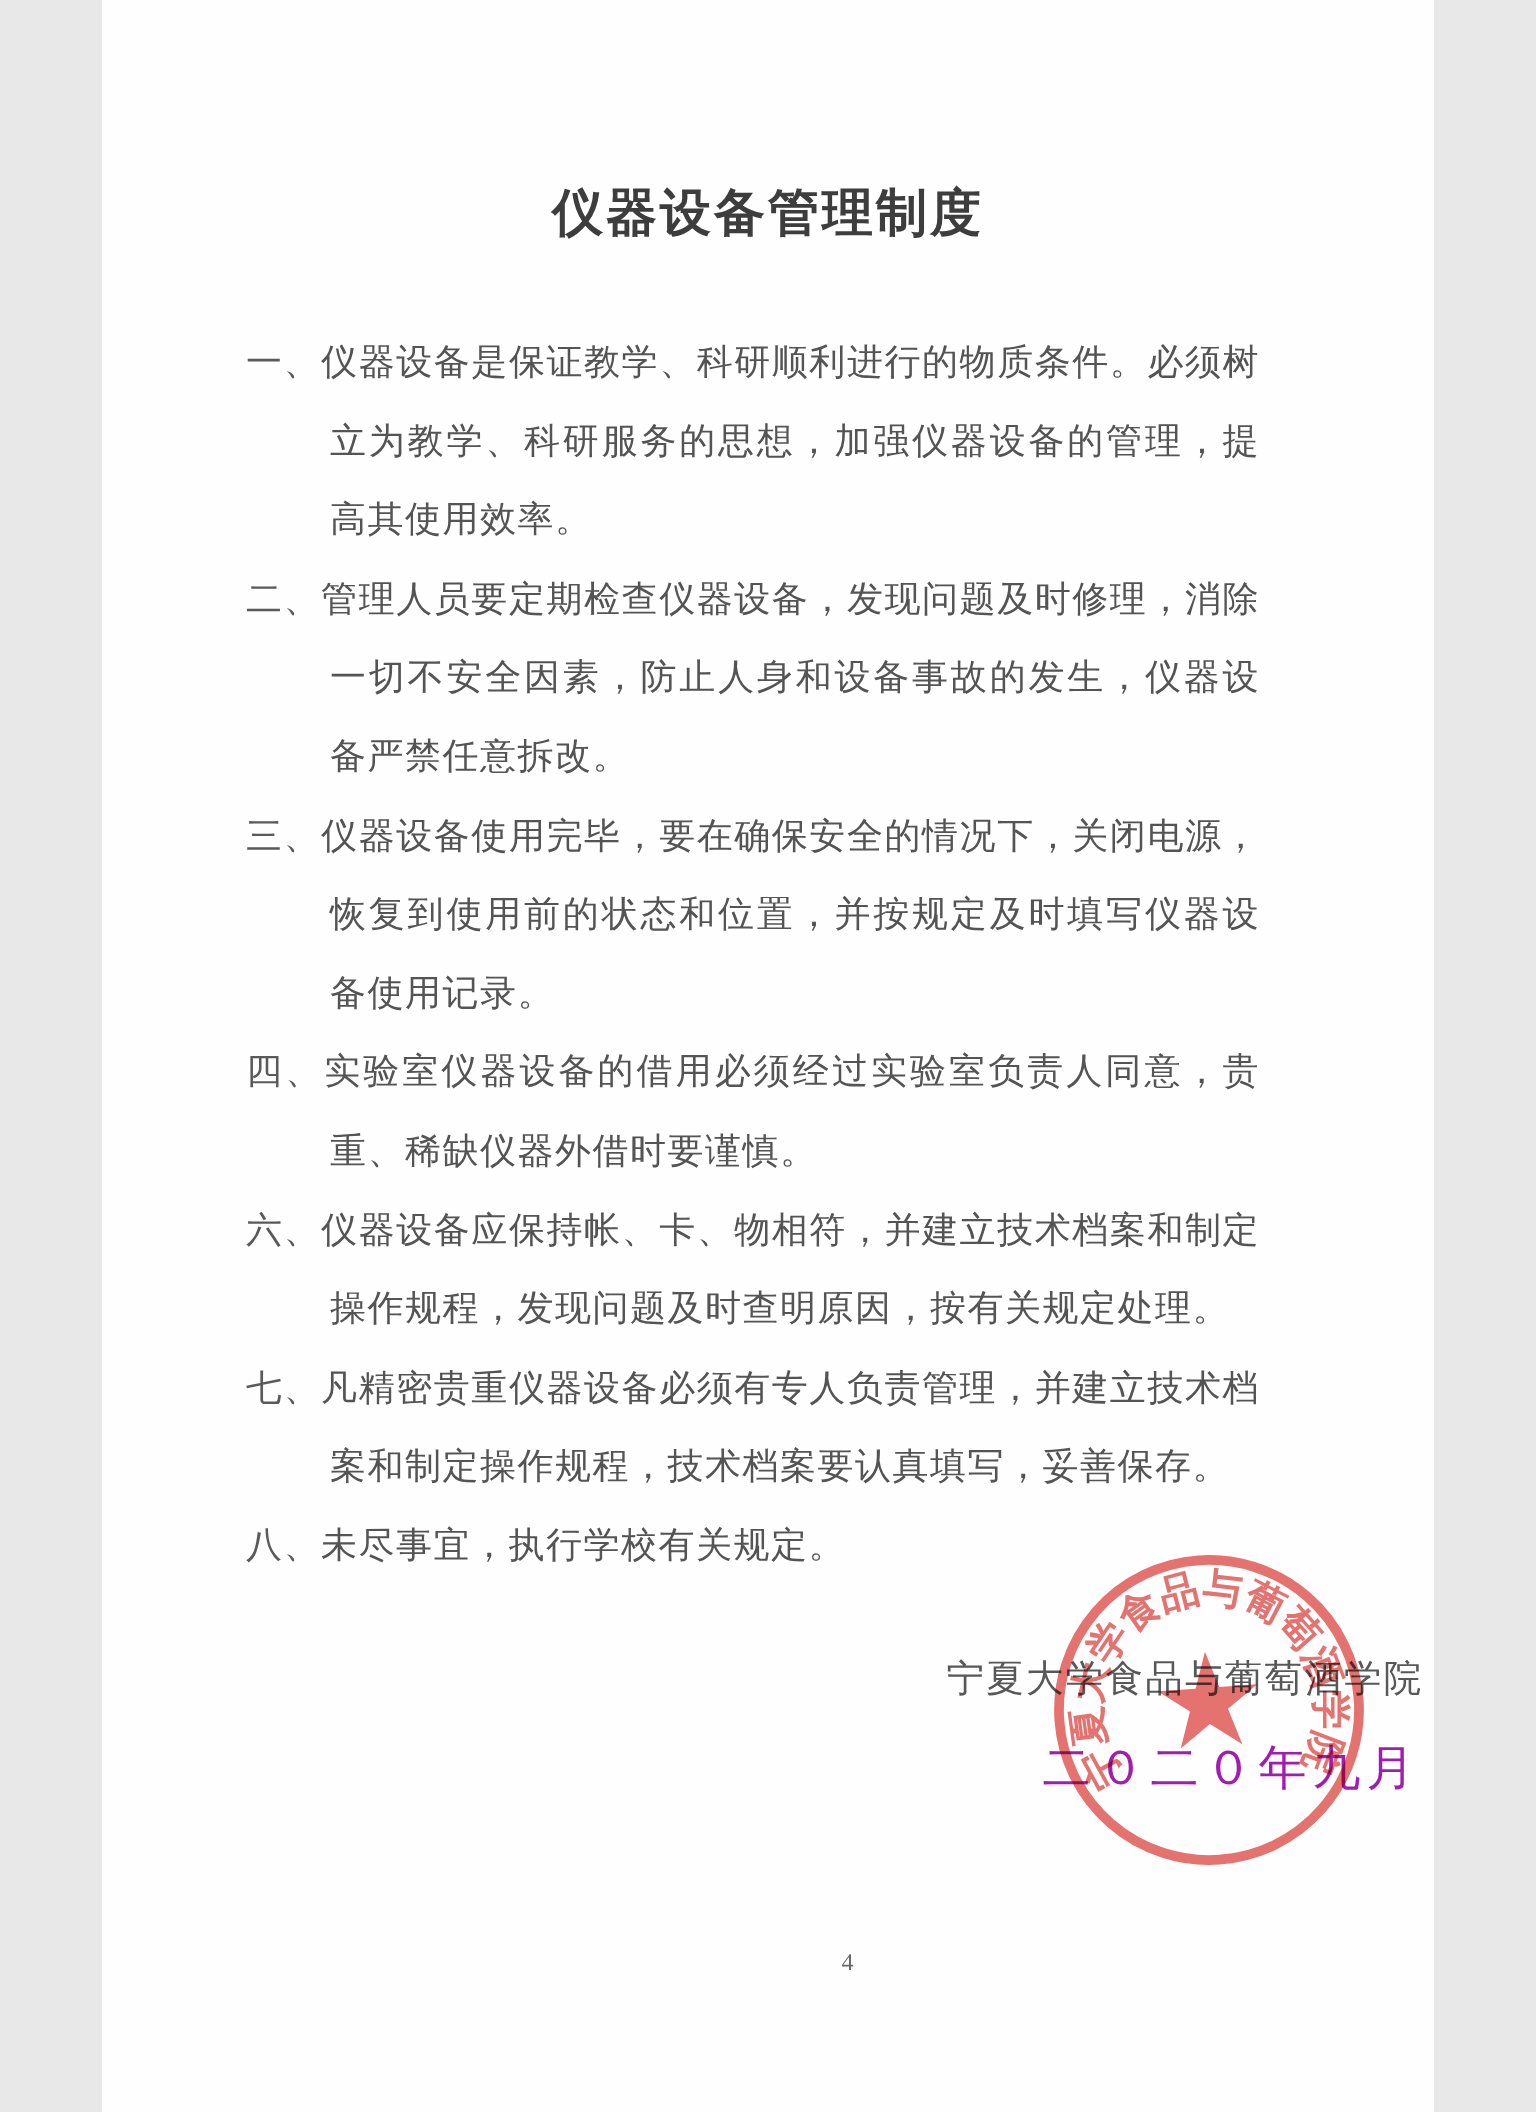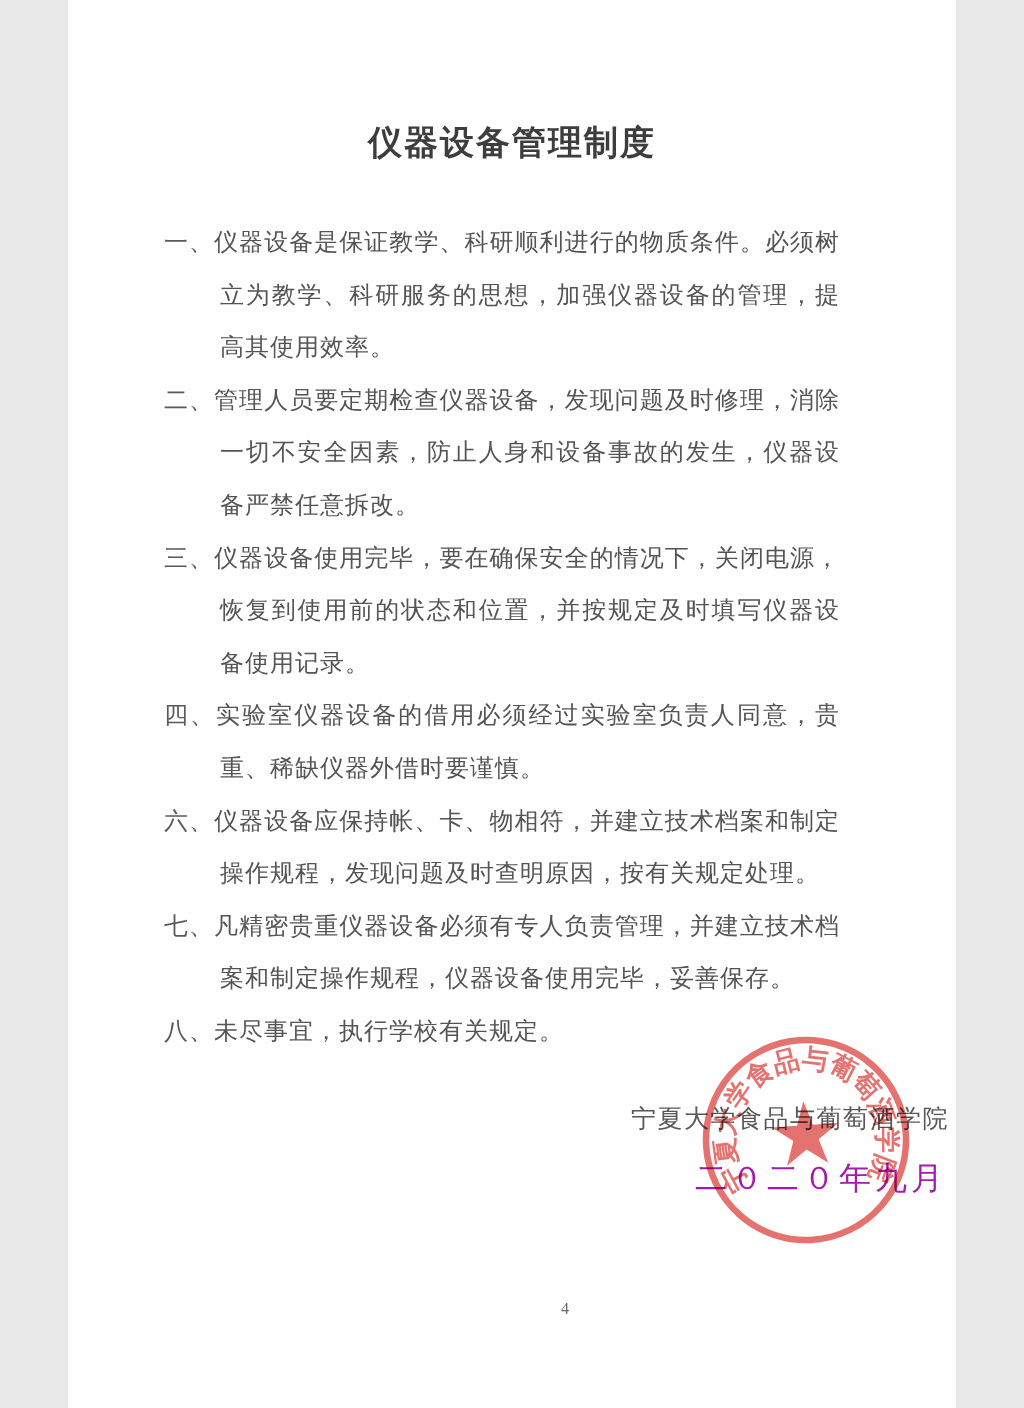--- a/index.html
+++ b/index.html
@@ -101,21 +101,21 @@
 <div class="page">
 
   <h1 class="doc-title">仪器设备管理制度</h1>
 
   <div class="rules">
     <p class="item"><span class="num">一、</span><span>仪器设备是保证教学、科研顺利进行的物质条件。必须树立为教学、科研服务的思想，加强仪器设备的管理，提高其使用效率。</span></p>
     <p class="item"><span class="num">二、</span><span>管理人员要定期检查仪器设备，发现问题及时修理，消除一切不安全因素，防止人身和设备事故的发生，仪器设备严禁任意拆改。</span></p>
     <p class="item"><span class="num">三、</span><span>仪器设备使用完毕，要在确保安全的情况下，关闭电源，恢复到使用前的状态和位置，并按规定及时填写仪器设备使用记录。</span></p>
     <p class="item"><span class="num">四、</span><span>实验室仪器设备的借用必须经过实验室负责人同意，贵重、稀缺仪器外借时要谨慎。</span></p>
     <p class="item"><span class="num">六、</span><span>仪器设备应保持帐、卡、物相符，并建立技术档案和制定操作规程，发现问题及时查明原因，按有关规定处理。</span></p>
-    <p class="item"><span class="num">七、</span><span>凡精密贵重仪器设备必须有专人负责管理，并建立技术档案和制定操作规程，仪器设备使用完毕，妥善保存。</span></p>
+    <p class="item"><span class="num">七、</span><span>凡精密贵重仪器设备必须有专人负责管理，并建立技术档案和制定操作规程，技术档案要认真填写，妥善保存。</span></p>
     <p class="item"><span class="num">八、</span><span>未尽事宜，执行学校有关规定。</span></p>
   </div>
 
   <div class="sig-org">宁夏大学食品与葡萄酒学院</div>
   <div class="sig-date">二０二０年九月</div>
 
   <div class="stamp">
     <svg width="216" height="216" viewBox="0 0 216 216">
       <defs>
         <path id="sealArc" d="M 49 149.3 A 72 72 0 1 1 167 149.3" fill="none"></path>

